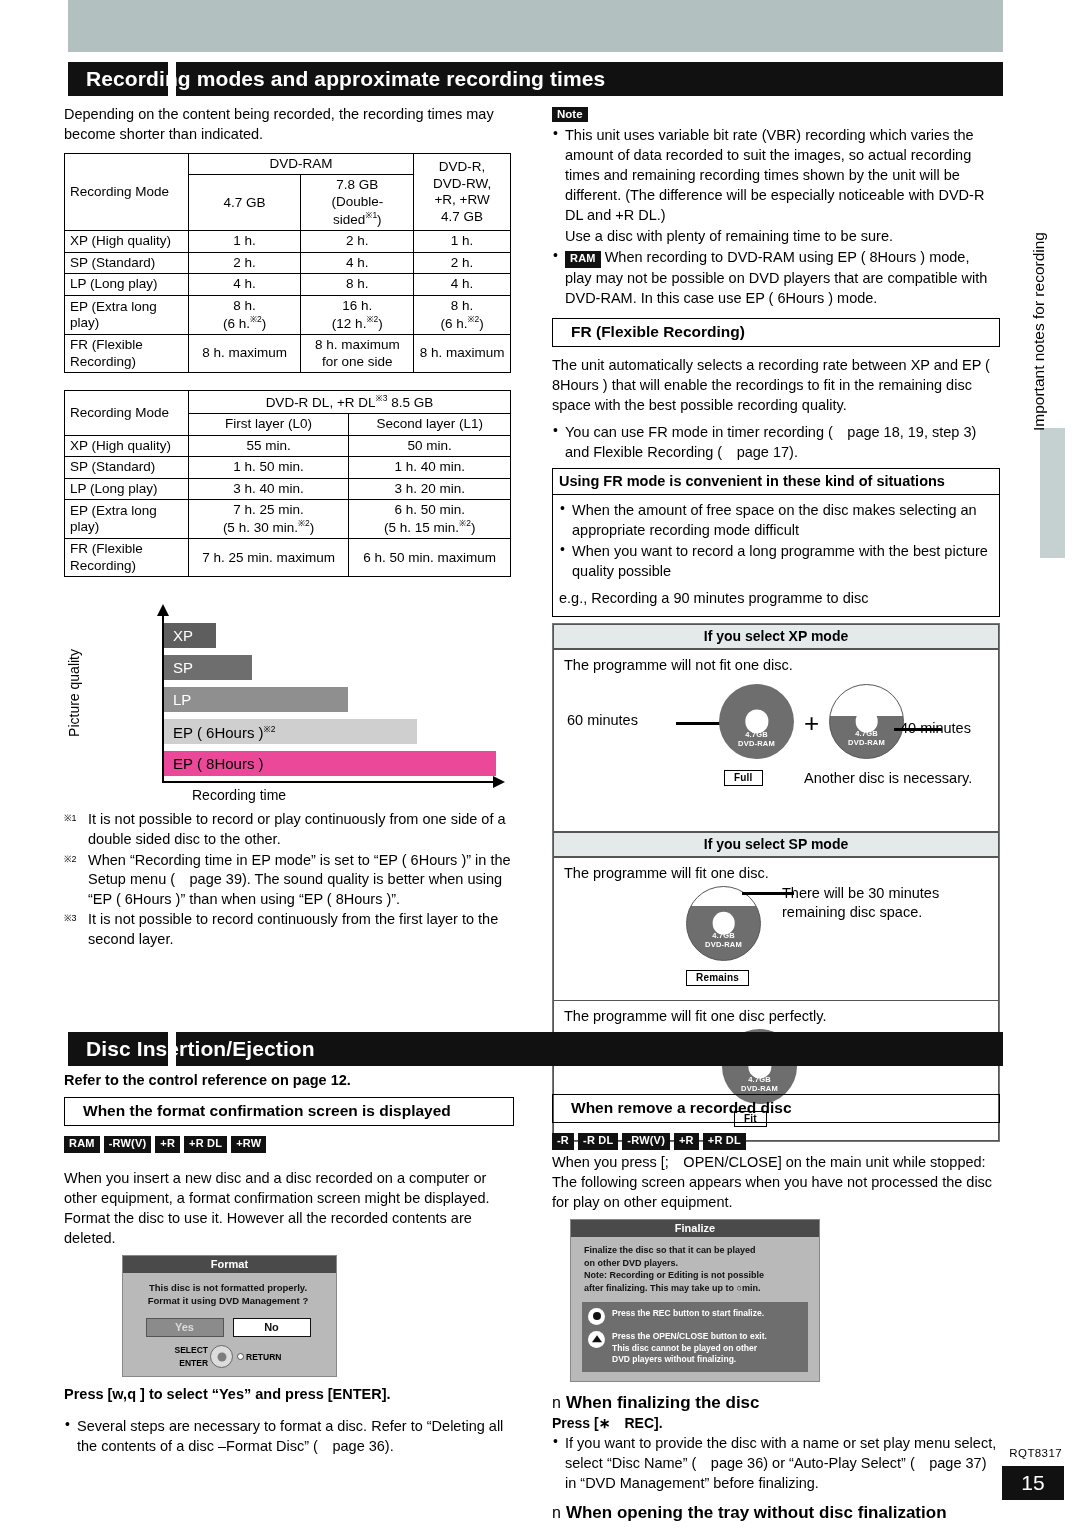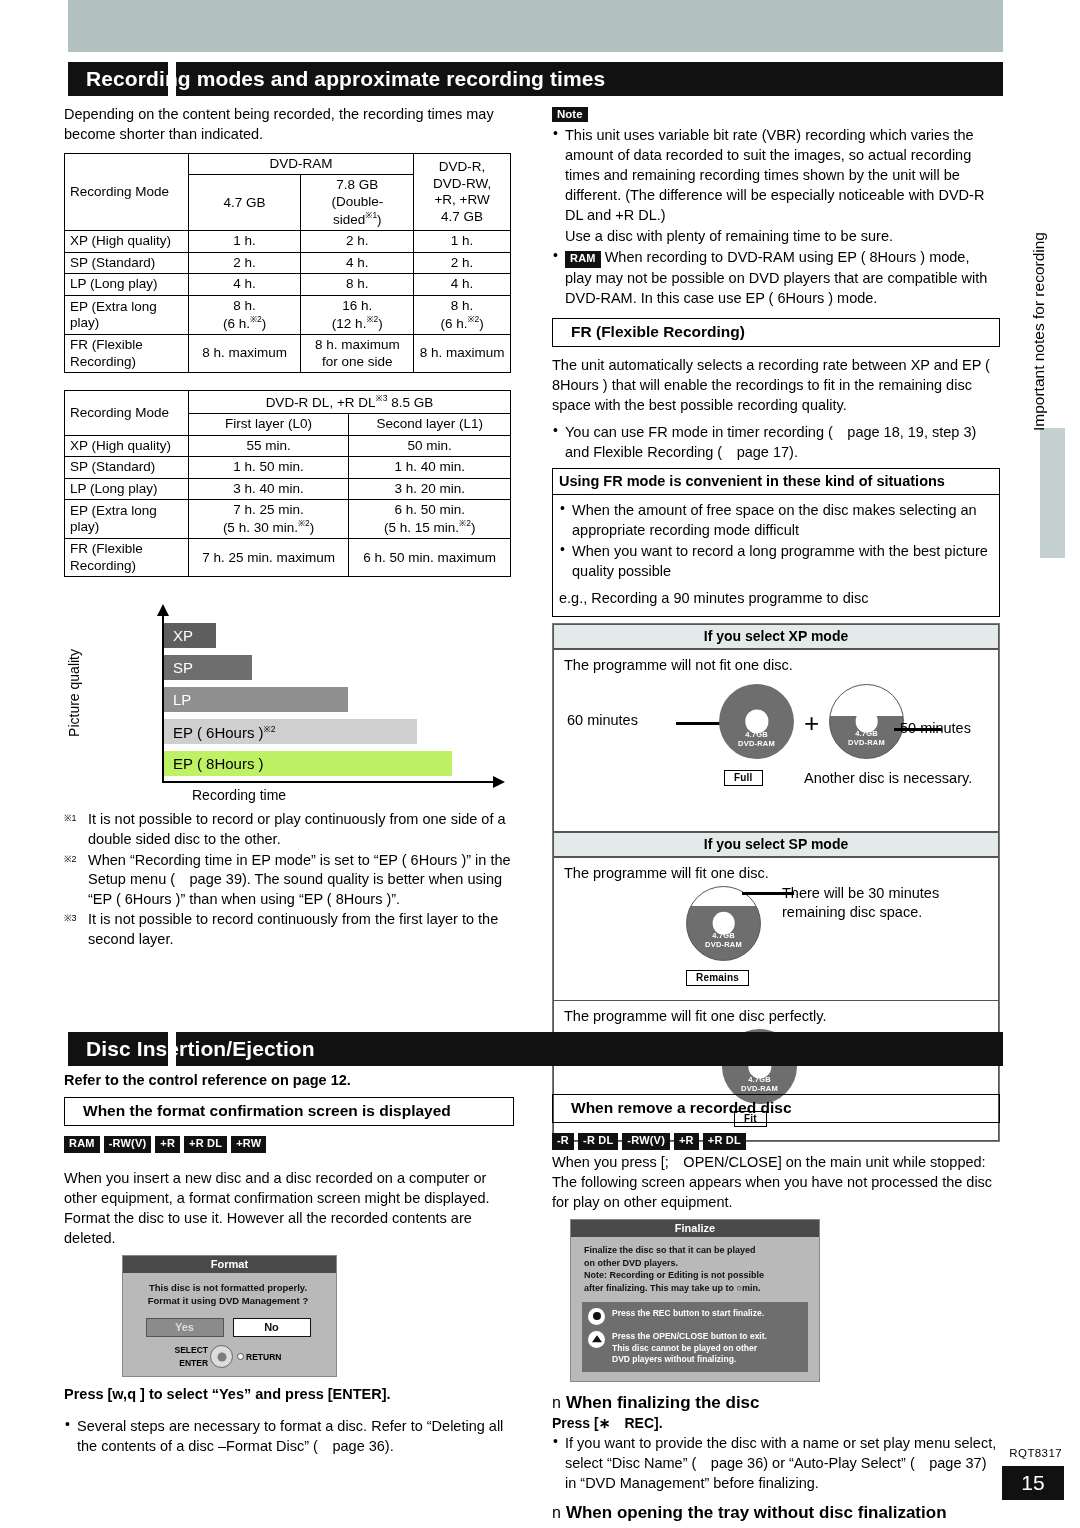--- a/index.html
+++ b/index.html
@@ -322,21 +322,21 @@
       </div>
       <div class="bar" id="bar1" style="top:62px;  width:88px;  background:#6e6e6e;">
         <span class="t" style="color:#fff;">SP</span>
       </div>
       <div class="bar" id="bar2" style="top:94px;  width:184px; background:#8f8f8f;">
         <span class="t" style="color:#fff;">LP</span>
       </div>
       <div class="bar" id="bar3" style="top:126px; width:253px; background:#cfcfcf;">
         <span class="t" style="color:#000;"><span>EP ( 6Hours )</span><span class="sup">※2</span></span>
       </div>
-      <div class="bar" id="bar4" style="top:158px; width:288px; background:#bef264;">
+      <div class="bar" id="bar4" style="top:158px; width:332px; background:#ec4899;">
         <span class="t" style="color:#000;">EP ( 8Hours )</span>
       </div>
 
       <div class="xlab">Recording time</div>
     </div>
 
     <div style="margin-top:2px;">
       <div class="fn">
         <div class="mk">※1</div>
         <div class="bd">It is not possible to record or play continuously from one side of a double sided disc to the other.</div>
@@ -400,21 +400,21 @@
 
         <div class="disc" style="position:absolute; left:275px; top:34px; width:75px; height:75px;
              background:linear-gradient(to bottom, #ffffff 0%, #ffffff 42%, #6e6e6e 42%, #6e6e6e 100%); border:1px solid #555;">
           <div class="hole"></div>
           <div class="gb">
             <span>4.7GB</span><br>
             <span>DVD-RAM</span>
           </div>
         </div>
         <div class="lead" style="left:340px; top:78px; width:48px;"></div>
-        <div style="position:absolute; left:346px; top:70px; font-size:14.5px;">50 minutes</div>
+        <div style="position:absolute; left:346px; top:70px; font-size:14.5px;">40 minutes</div>
 
         <div class="tagbox" style="position:absolute; left:170px; top:120px;">Full</div>
         <div style="position:absolute; left:250px; top:120px; font-size:14.5px;">Another disc is necessary.</div>
       </div>
 
       <div class="greyhead" style="border-top:1.2px solid #555;">If you select SP mode</div>
       <div class="boxframe panel" style="height:143px;">
         <div class="cap">The programme will fit one disc.</div>
 
         <div class="disc" style="position:absolute; left:132px; top:28px; width:75px; height:75px;

